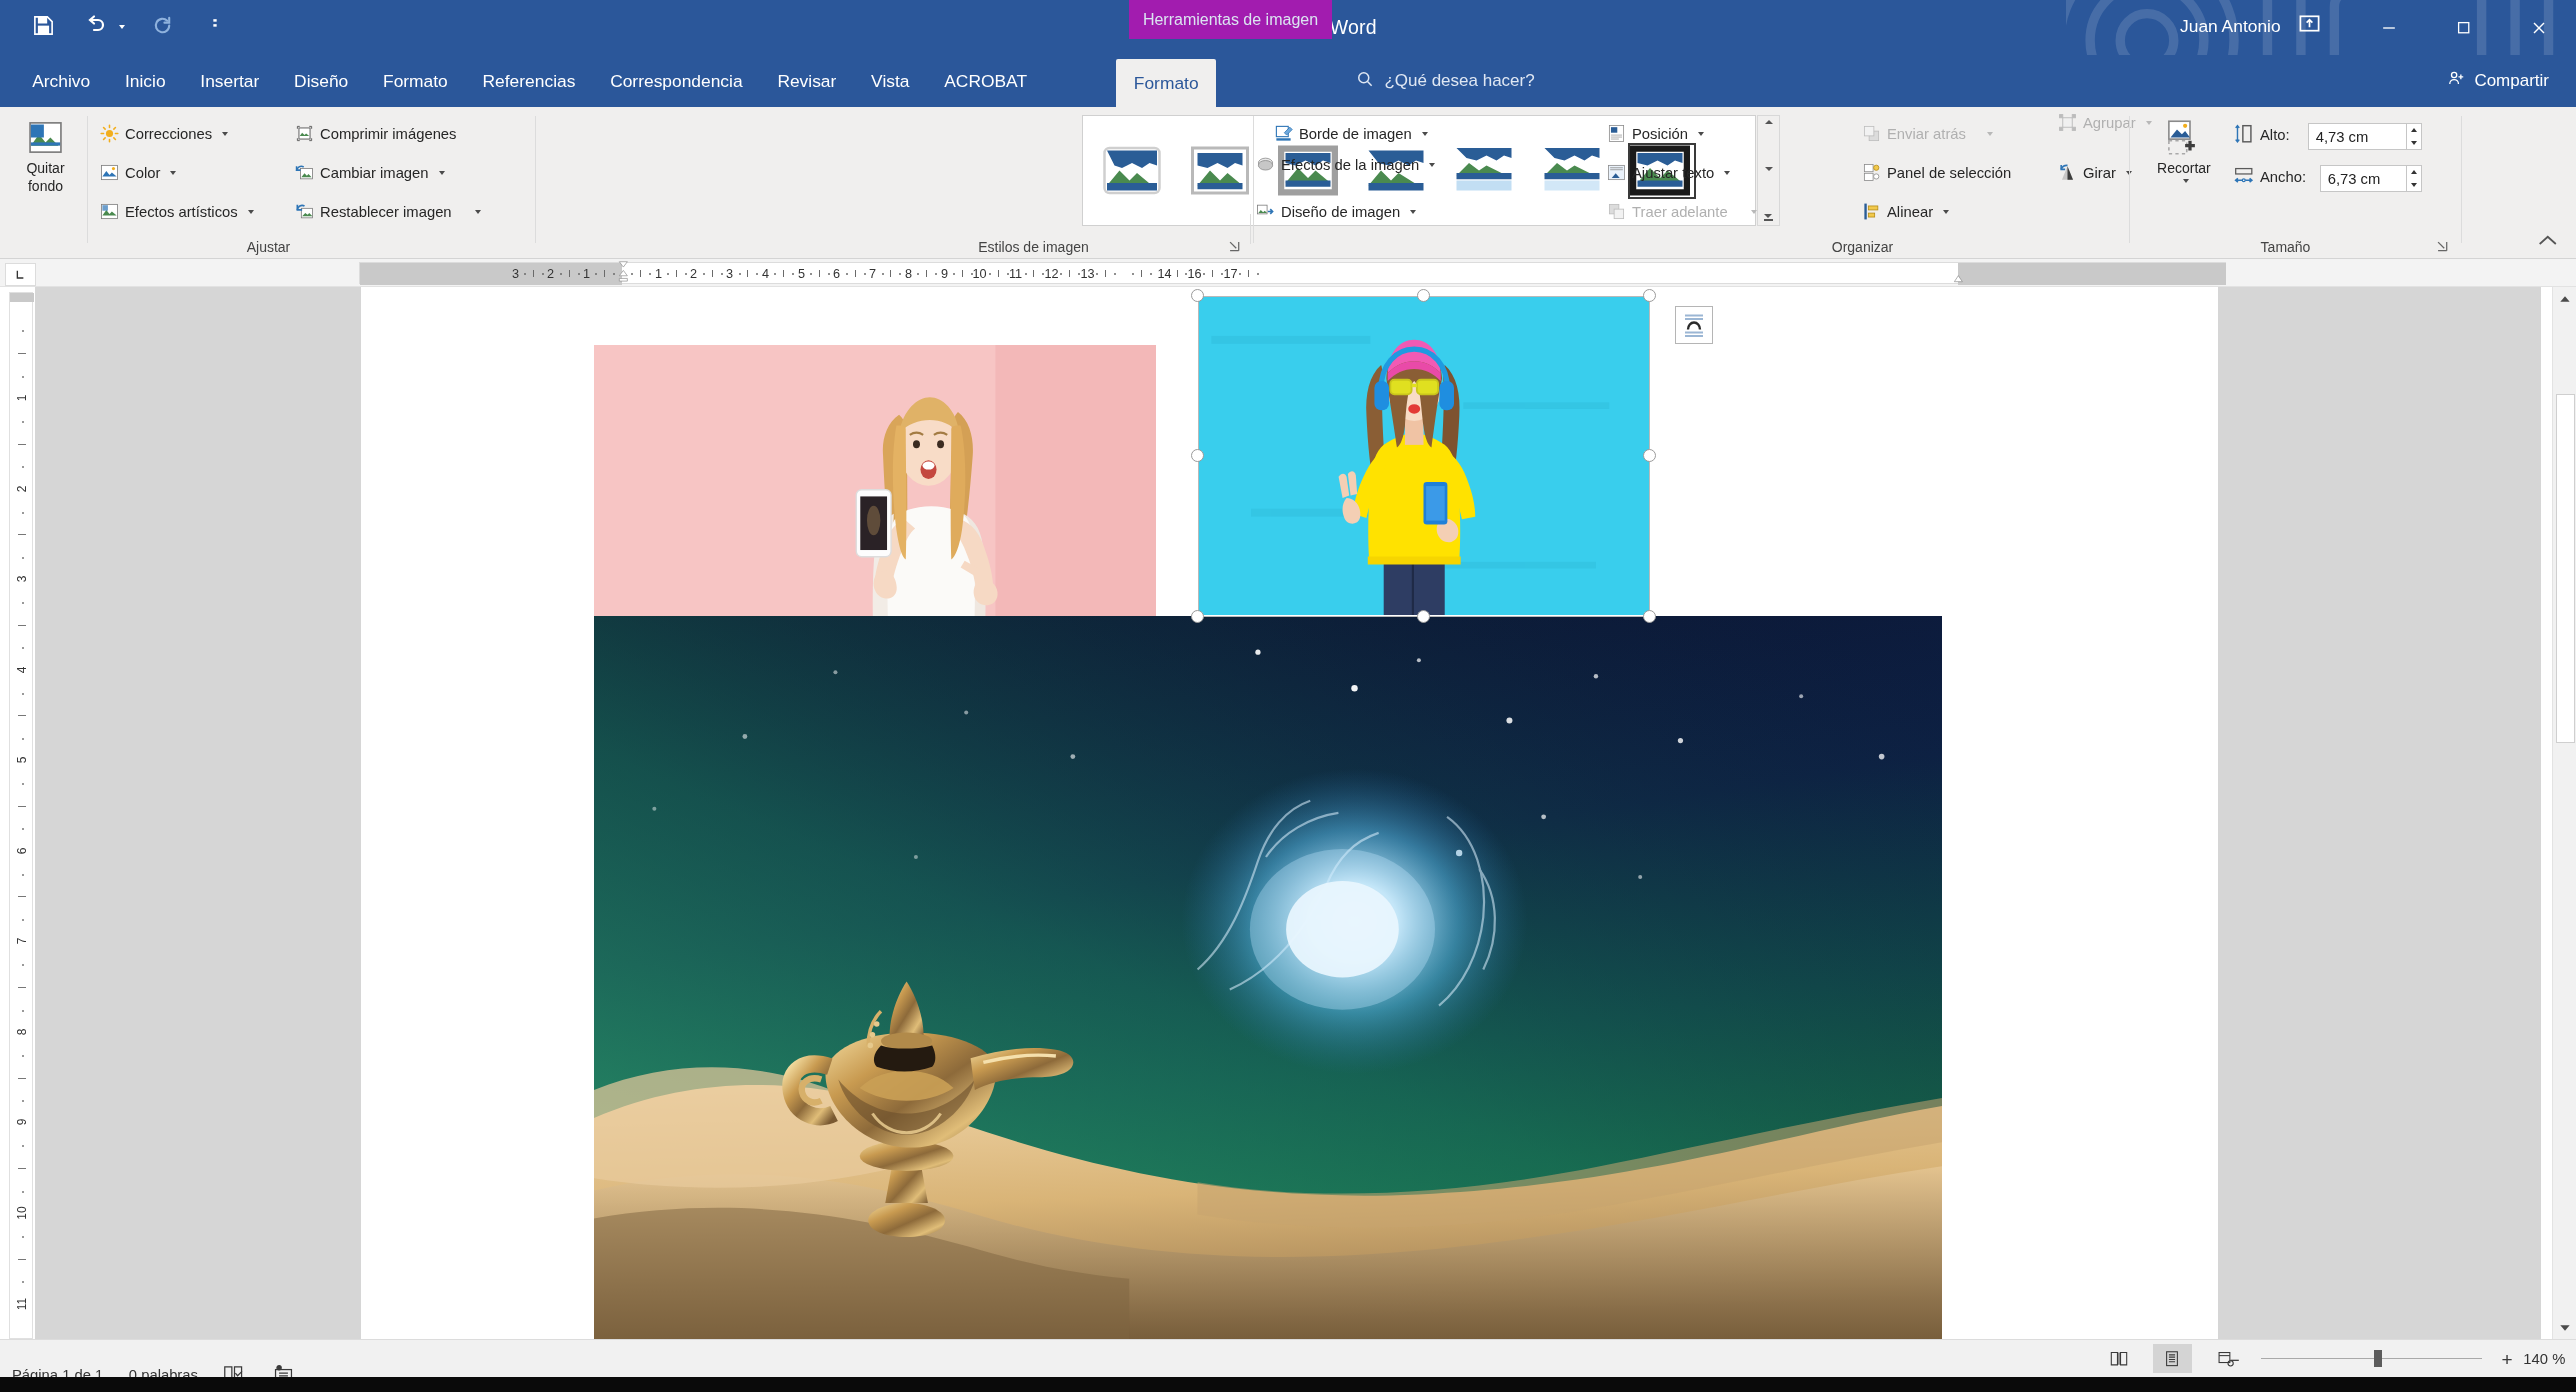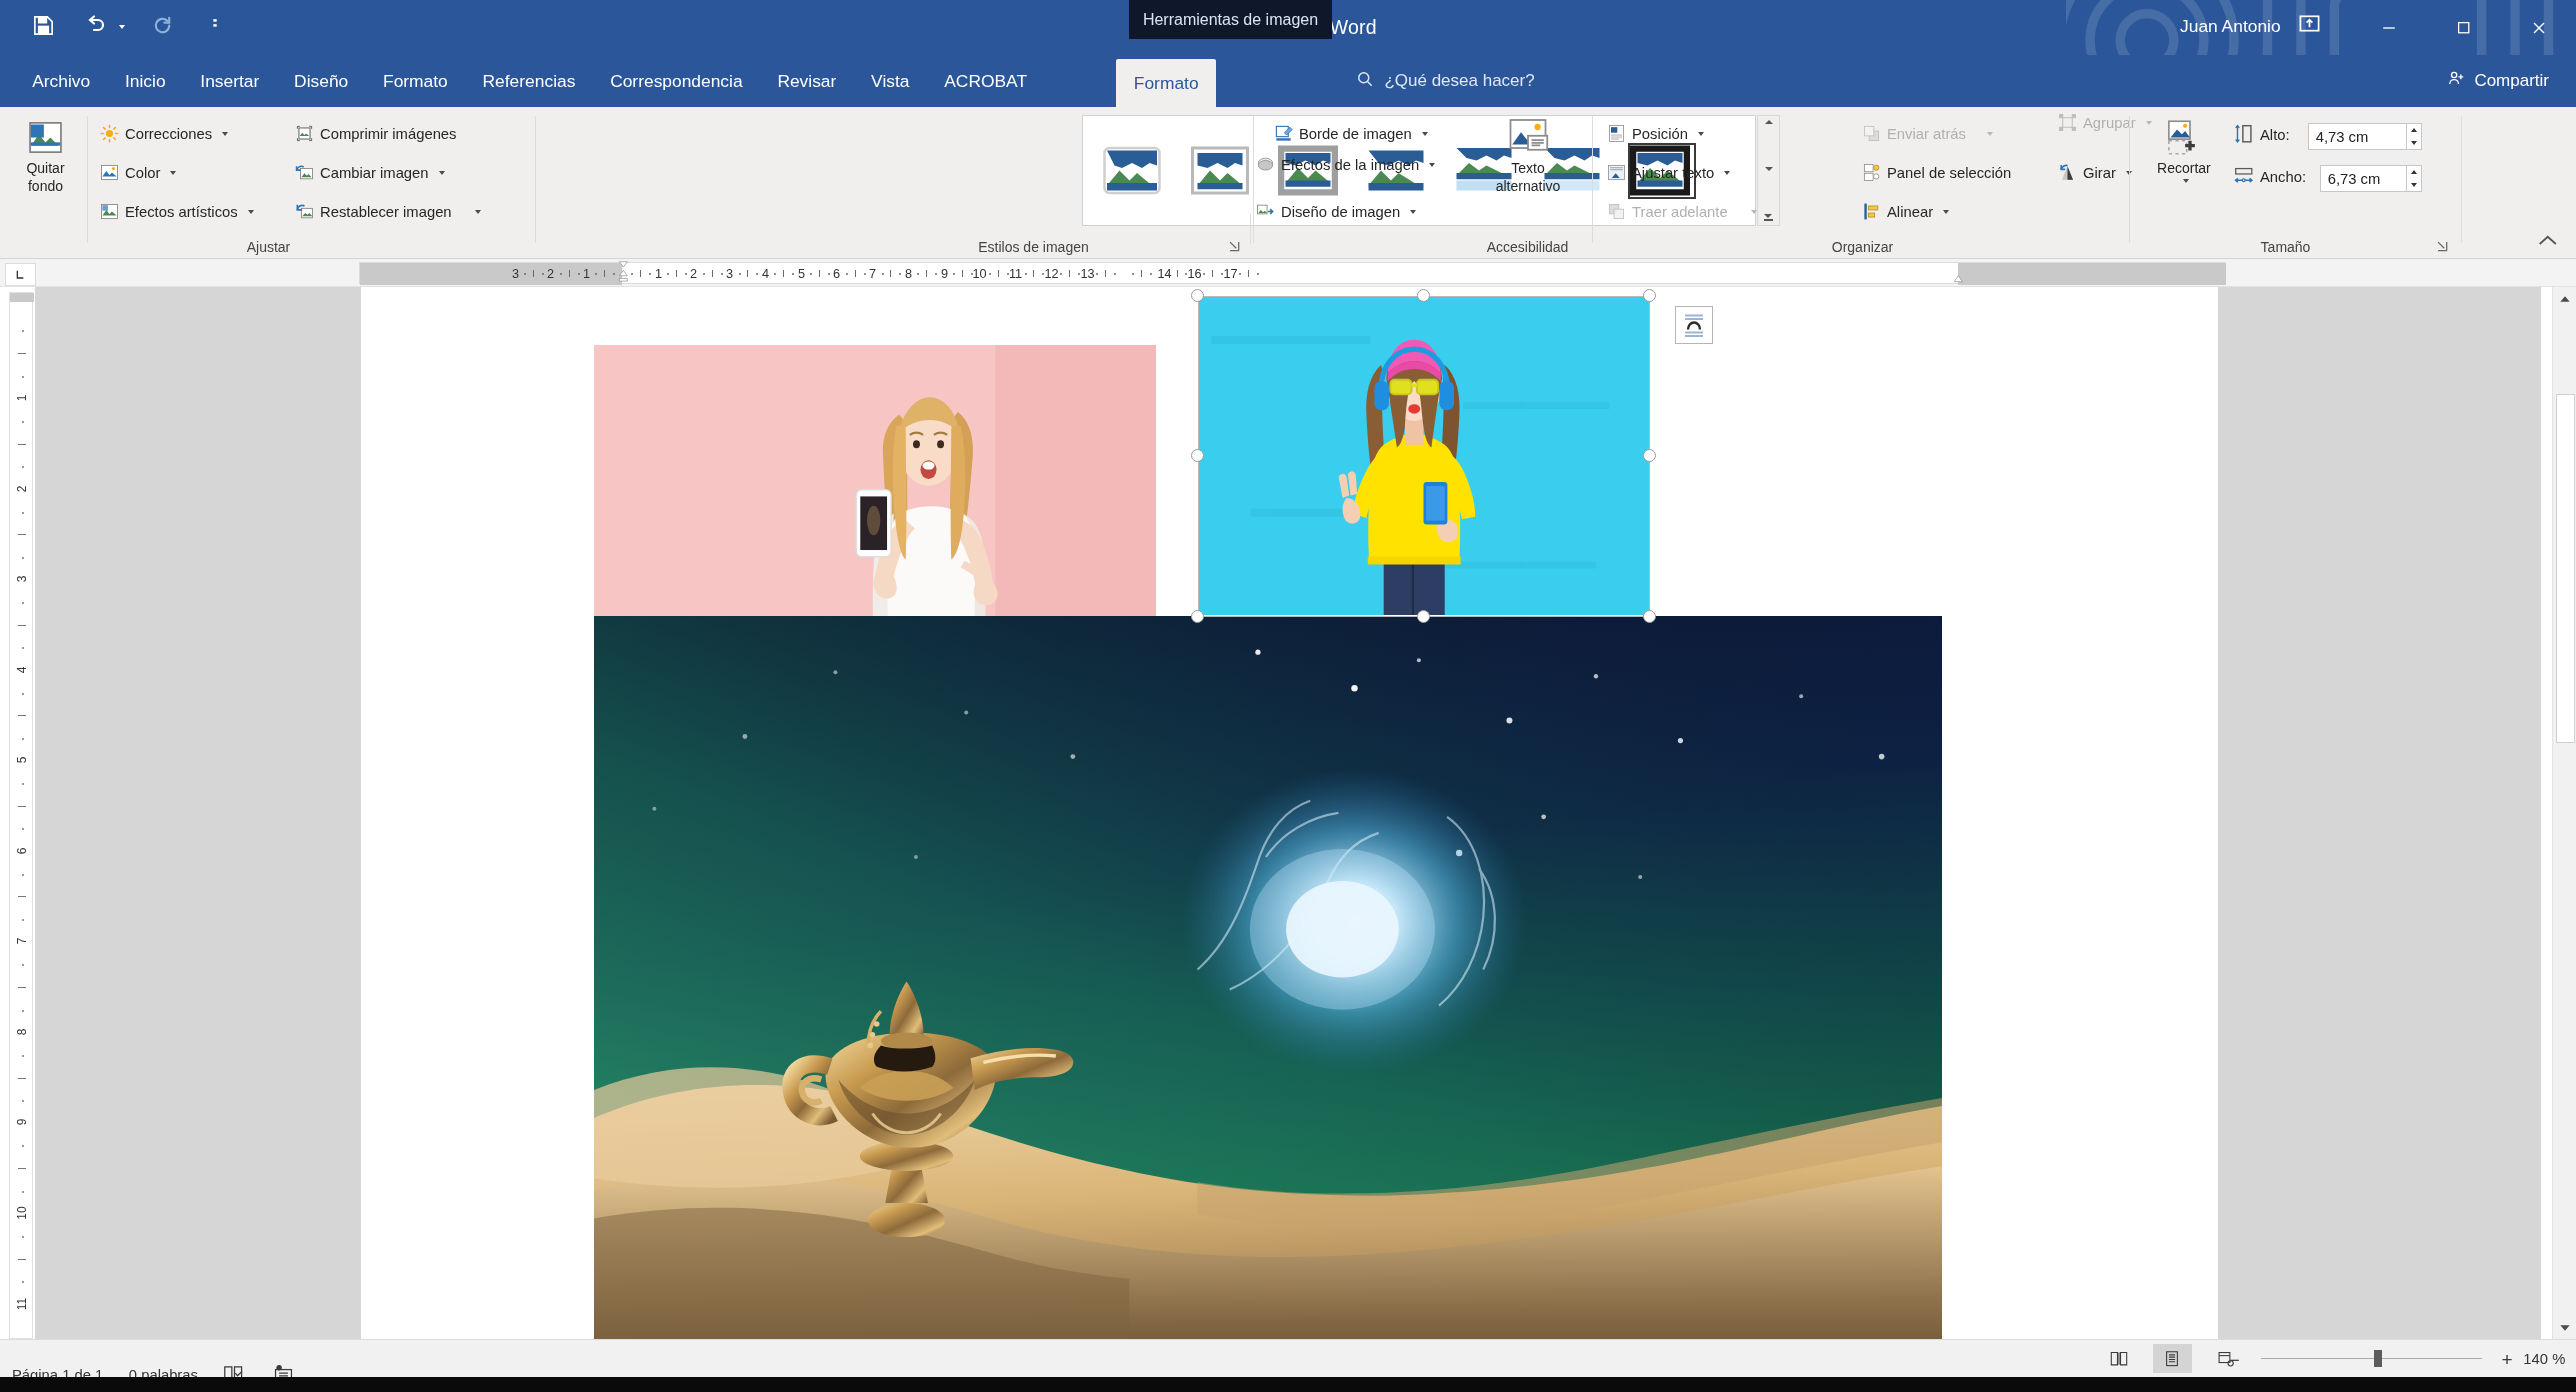--- a/index.html
+++ b/index.html
@@ -30,21 +30,21 @@
   .qat-caret i { display: block; width: 0; height: 0; border-left: 3.4px solid transparent; border-right: 3.4px solid transparent; border-top: 4px solid #fff; }
 
   .doc-title {
     position: absolute; left: 0; top: 0; width: 2576px; height: 55px;
     display: flex; align-items: center; justify-content: center;
     color: #ffffff; font-size: 19.5px; letter-spacing: 0.2px;
     pointer-events: none;
   }
   .ctx-tab-label {
     position: absolute; left: 1129px; top: 0; width: 203px; height: 39px;
-    background: #0f172a; color: #dbe5f1; font-size: 16px;
+    background: #a21caf; color: #dbe5f1; font-size: 16px;
     display: flex; align-items: center; justify-content: center; text-align: right;
   }
   .user-area {
     position: absolute; right: 255px; top: 10.7px; height: 31px;
     display: flex; align-items: center; gap: 17.4px; color: #fff; font-size: 17.4px;
   }
   .winbtns { position: absolute; right: 0; top: 0; height: 55px; display: flex; }
   .winbtn { width: 75px; height: 55px; display: flex; align-items: center; justify-content: center; color: #fff; }
 
   
@@ -538,39 +538,20 @@
       <div class="dlg-launcher" style="left:689px;">
         <svg width="14.8" height="14.8" viewBox="0 0 24 24" fill="none" stroke="#666" stroke-width="2">
             <path d="M5 19h14M19 19V5"></path>
             <path d="M5 5l10 10"></path>
           </svg>
       </div>
       <div class="rgroup-sep" style="left:716px;"></div>
       <div class="rgroup-sep" style="left:713px; top:107px; height:29.5px;"></div>
     </div>
 
-    <div class="rgroup" style="left:1462px; width:131px;">
-      <div class="bigbtn" style="left:19px; top:9.4px; width:94px;">
-        <span class="ic">
-          <svg width="42" height="39" viewBox="0 0 24 22">
-            <rect x="2" y="1" width="20" height="16" fill="#fff" stroke="#8a8a8a"></rect>
-            <circle cx="17.5" cy="5" r="1.8" fill="#f2ae1c"></circle>
-            <path d="M3 15l5-7 4 5 3-3 6 5z" fill="#2a5d96"></path>
-            <rect x="12" y="10" width="11" height="8" fill="#fff" stroke="#8a8a8a"></rect>
-            <g stroke="#8a8a8a" stroke-width="1">
-                <path d="M14 12.5h7M14 14h7M14 15.5h5"></path>
-              </g>
-          </svg>
-        </span>
-        <span>Texto</span>
-        <span>alternativo</span>
-      </div>
-      <div class="rgroup-title">Accesibilidad</div>
-      <div class="rgroup-sep" style="left:130px;"></div>
-    </div>
 
     <div class="rgroup" style="left:1594px; width:537px;">
       <div class="smallbtn" style="left:12px; top:13.4px;">
         <span class="ic">
           <svg width="19" height="19" viewBox="0 0 24 24">
               <rect x="3" y="2" width="18" height="20" fill="#fff" stroke="#8a8a8a"></rect>
               <rect x="5" y="4" width="8" height="7" fill="#2a5d96"></rect>
               <g stroke="#9a9a9a" stroke-width="1">
                 <path d="M5 14h14M5 16.5h14M5 19h10"></path>
               </g>

